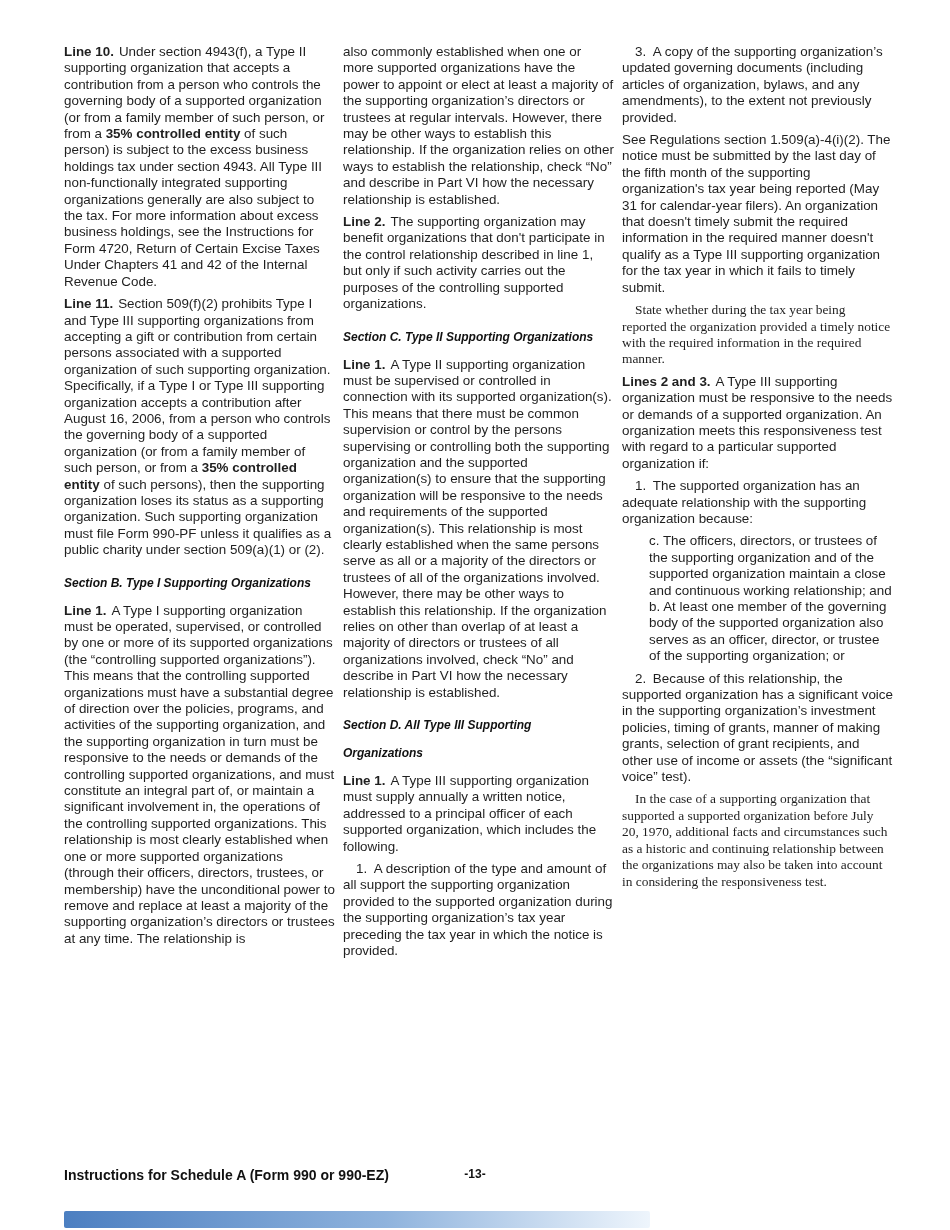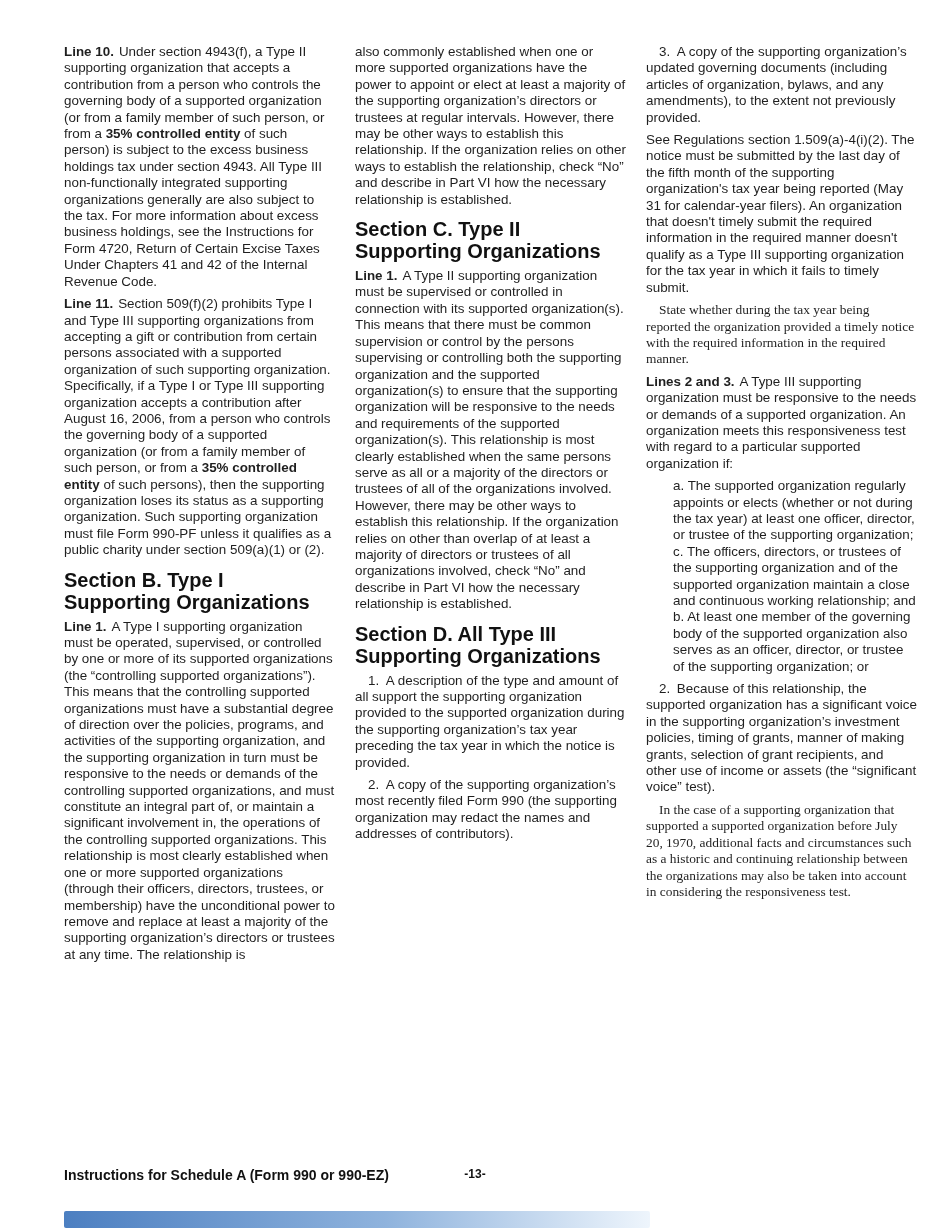--- a/index.html
+++ b/index.html
@@ -18,37 +18,38 @@
   }
   .page {
     position: absolute;
     inset: 0;
   }
   .cols {
     position: absolute;
     left: 64px;
     top: 44px;
     display: flex;
-    gap: 20px;
+    gap: 8px;
   }
   .col {
     width: 271px;
   }
   .p {
     margin: 0 0 6px 0;
     font-size: 13.4px;
     line-height: 16.4px;
     text-align: left;
   }
   .h {
-    font-size: 20px;
-    line-height: 22px;
+    font-size: 12px;
+    line-height: 28px;
     font-weight: bold;
     margin: 10px 0 6px 0;
     color: #111;
+    font-style: italic;
   }
   .num {
     text-indent: 13px;
   }
   .ind {
     text-indent: 13px;
     font-family: Liberation Serif, serif;
   }
   .sub {
     margin: 0 0 0 27px;
@@ -98,32 +99,33 @@
 
   <div class="cols">
     <div class="col">
         <p class="p"><span class="runin">Line 10.</span><span>Under section 4943(f), a Type II supporting organization that accepts a contribution from a person who controls the governing body of a supported organization (or from a family member of such person, or from a </span><span class="b">35% controlled entity</span><span> of such person) is subject to the excess business holdings tax under section 4943. All Type III non-functionally integrated supporting organizations generally are also subject to the tax. For more information about excess business holdings, see the Instructions for Form 4720, Return of Certain Excise Taxes Under Chapters 41 and 42 of the Internal Revenue Code.</span></p>
         <p class="p"><span class="runin">Line 11.</span><span>Section 509(f)(2) prohibits Type I and Type III supporting organizations from accepting a gift or contribution from certain persons associated with a supported organization of such supporting organization. Specifically, if a Type I or Type III supporting organization accepts a contribution after August 16, 2006, from a person who controls the governing body of a supported organization (or from a family member of such person, or from a </span><span class="b">35% controlled entity</span><span> of such persons), then the supporting organization loses its status as a supporting organization. Such supporting organization must file Form 990-PF unless it qualifies as a public charity under section 509(a)(1) or (2).</span></p>
         <h2 class="h">Section B. Type I Supporting Organizations</h2>
         <p class="p"><span class="runin">Line 1.</span><span>A Type I supporting organization must be operated, supervised, or controlled by one or more of its supported organizations (the “controlling supported organizations”). This means that the controlling supported organizations must have a substantial degree of direction over the policies, programs, and activities of the supporting organization, and the supporting organization in turn must be responsive to the needs or demands of the controlling supported organizations, and must constitute an integral part of, or maintain a significant involvement in, the operations of the controlling supported organizations. This relationship is most clearly established when one or more supported organizations (through their officers, directors, trustees, or membership) have the unconditional power to remove and replace at least a majority of the supporting organization’s directors or trustees at any time. The relationship is</span></p>
       </div>
     <div class="col">
         <p class="p"><span>also commonly established when one or more supported organizations have the power to appoint or elect at least a majority of the supporting organization’s directors or trustees at regular intervals. However, there may be other ways to establish this relationship. If the organization relies on other ways to establish the relationship, check “No” and describe in </span><span class="i">Part VI</span><span> how the necessary relationship is established.</span></p>
+        <p class="p"><span class="runin">Line 2.</span><span>The supporting organization may benefit organizations that don't participate in the control relationship described in line 1, but only if such activity carries out the purposes of the controlling supported organizations.</span></p>
         <h2 class="h">Section C. Type II Supporting Organizations</h2>
         <p class="p"><span class="runin">Line 1.</span><span>A Type II supporting organization must be supervised or controlled in connection with its supported organization(s). This means that there must be common supervision or control by the persons supervising or controlling both the supporting organization and the supported organization(s) to ensure that the supporting organization will be responsive to the needs and requirements of the supported organization(s). This relationship is most clearly established when the same persons serve as all or a majority of the directors or trustees of all of the organizations involved. However, there may be other ways to establish this relationship. If the organization relies on other than overlap of at least a majority of directors or trustees of all organizations involved, check “No” and describe in </span><span class="i">Part VI</span><span> how the necessary relationship is established.</span></p>
         <h2 class="h">Section D. All Type III Supporting Organizations</h2>
+        <p class="p"><span class="runin">Line 1.</span><span>A Type III supporting organization must supply annually a written notice, addressed to a principal officer of each supported organization, which includes the following.</span></p>
         <p class="p num"><span>1. A description of the type and amount of all support the supporting organization provided to the supported organization during the supporting organization’s tax year preceding the tax year in which the notice is provided.</span></p>
-        <p class="p num"><span>2. A copy of the supporting organization’s most recently filed Form 990 (the supporting organization may redact the names and addresses of contributors).</span></p>
       </div>
     <div class="col">
         <p class="p num"><span>3. A copy of the supporting organization’s updated governing documents (including articles of organization, bylaws, and any amendments), to the extent not previously provided.</span></p>
         <p class="p"><span>See Regulations section 1.509(a)-4(i)(2). The notice must be submitted by the last day of the fifth month of the supporting organization's tax year being reported (May 31 for calendar-year filers). An organization that doesn't timely submit the required information in the required manner doesn't qualify as a Type III supporting organization for the tax year in which it fails to timely submit.</span></p>
         <p class="p ind"><span>State whether during the tax year being reported the organization provided a timely notice with the required information in the required manner.</span></p>
         <p class="p"><span class="runin">Lines 2 and 3.</span><span>A Type III supporting organization must be responsive to the needs or demands of a supported organization. An organization meets this responsiveness test with regard to a particular supported organization if:</span></p>
-        <p class="p sub"><span>a. The supported organization regularly appoints or elects (whether or not during the tax year) at least one officer, director, or trustee of the supporting organization;</span></p>
+        <p class="p num"><span>1. The supported organization has an </span><span class="i">adequate relationship</span><span> with the supporting organization because:</span></p>
         <p class="p sub"><span>c. The officers, directors, or trustees of the supporting organization and of the supported organization maintain a close and continuous working relationship; and</span></p>
         <p class="p sub"><span>b. At least one member of the governing body of the supported organization also serves as an officer, director, or trustee of the supporting organization; or</span></p>
         <p class="p num"><span>2. Because of this relationship, the supported organization has a </span><span class="i">significant voice</span><span> in the supporting organization’s investment policies, timing of grants, manner of making grants, selection of grant recipients, and other use of income or assets (the “significant voice” test).</span></p>
         <p class="p ind"><span>In the case of a supporting organization that supported a supported organization before July 20, 1970, additional facts and circumstances such as a historic and continuing relationship between the organizations may also be taken into account in considering the responsiveness test.</span></p>
       </div>
   </div>
 
   <div class="footer">Instructions for Schedule A (Form 990 or 990-EZ)</div>
   <div class="pageno">-13-</div>
 

